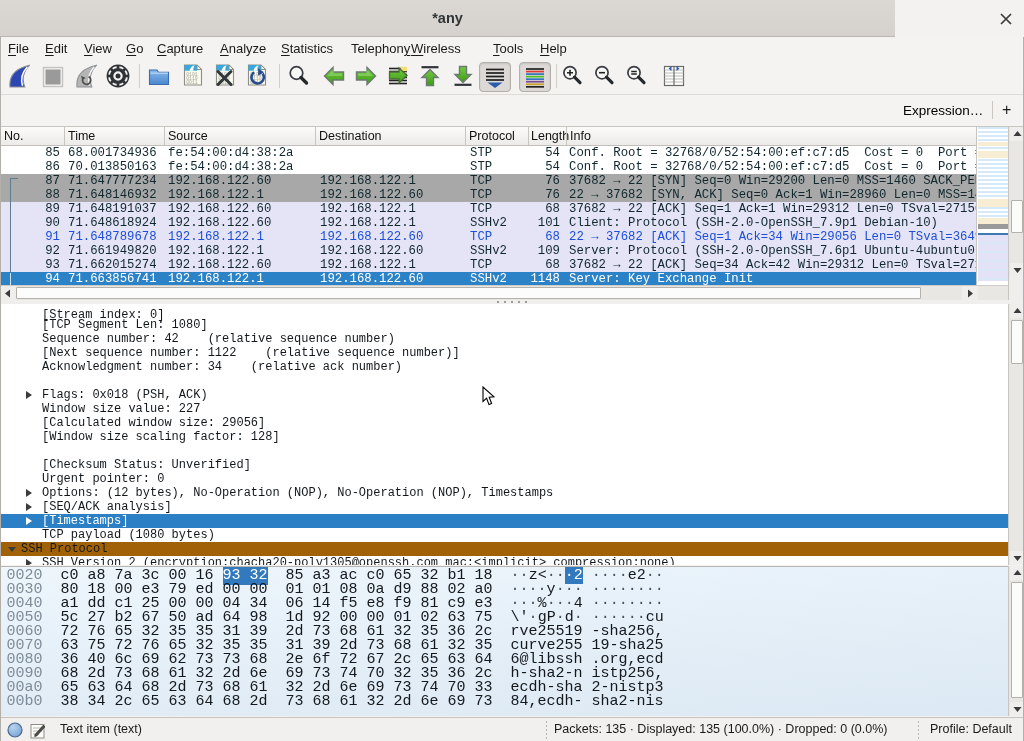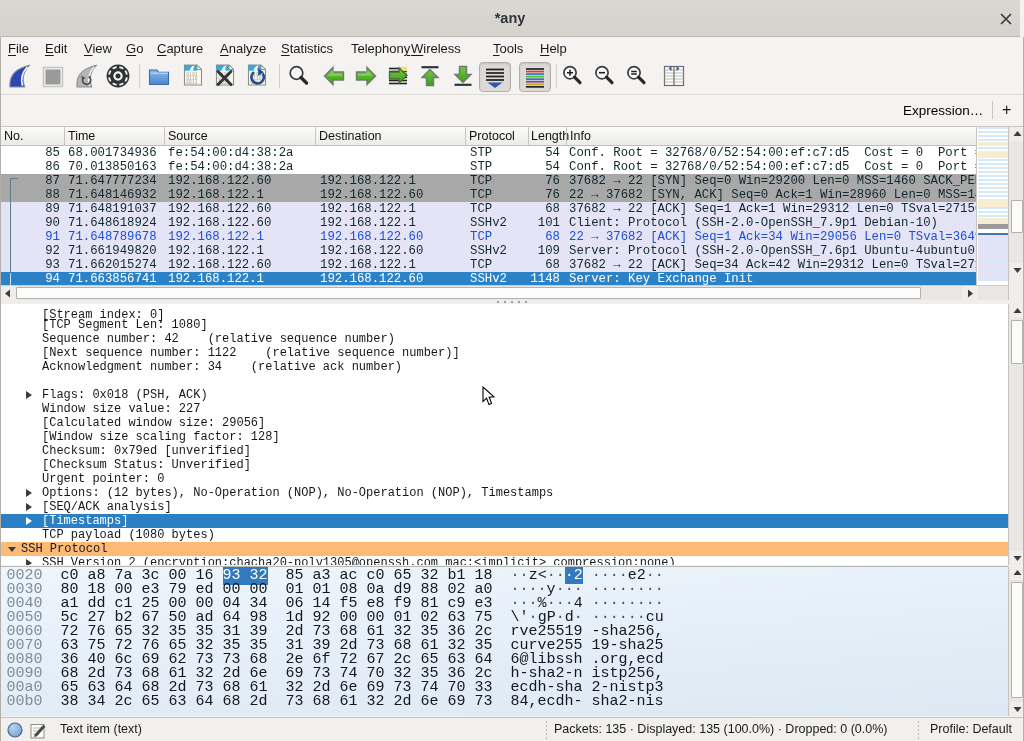--- a/index.html
+++ b/index.html
@@ -1,19 +1,19 @@
 <!DOCTYPE html>
 <html><head><meta charset="utf-8"><style>
 *{margin:0;padding:0;box-sizing:border-box}
 html,body{width:1024px;height:741px;overflow:hidden}
 body{font-family:"Liberation Sans",sans-serif;background:#f3f2f0;position:relative}
 .abs{position:absolute}
 .mono{font-family:"Liberation Mono",monospace}
 
-#title{left:0;top:0;width:1020px;height:37px;background:linear-gradient(#dbd7d3,#d5d1cd);border-bottom:1px solid #bcb7b2;}
+#title{left:0;top:0;width:895px;height:37px;background:linear-gradient(#dbd7d3,#d5d1cd);border-bottom:1px solid #bcb7b2;}
 #title .t{width:100%;text-align:center;font-weight:bold;font-size:14.5px;color:#2e3436;line-height:36px}
 
 #menubar{left:0;top:38px;width:1024px;height:21px;background:#f4f3f1;font-size:13px;color:#1a1a1a}
 #menubar span{position:absolute;top:3px}
 #menubar u{text-decoration:underline;text-underline-offset:2px}
 
 #toolbar{left:0;top:59px;width:1024px;height:36px;background:#f4f3f1;border-bottom:1px solid #dedbd7}
 .tsep{position:absolute;top:5px;width:1px;height:24px;background:#d2cfcb}
 .tbtn{position:absolute;top:3px;width:32px;height:30px;border-radius:4px;background:#dcd9d6;border:1px solid #b3afaa;box-shadow:inset 0 1px 2px rgba(0,0,0,.12)}
 
@@ -343,28 +343,27 @@
 <div id="details" class="abs mono">
     <div class="dline" style="top:4px;"><span style="position:absolute;left:42.0px">[Stream index: 0]</span></div>
     <div class="dline" style="top:14px;"><span style="position:absolute;left:42.0px">[TCP Segment Len: 1080]</span></div>
     <div class="dline" style="top:28px;"><span style="position:absolute;left:42.0px">Sequence number: 42    (relative sequence number)</span></div>
     <div class="dline" style="top:42px;"><span style="position:absolute;left:42.0px">[Next sequence number: 1122    (relative sequence number)]</span></div>
     <div class="dline" style="top:56px;"><span style="position:absolute;left:42.0px">Acknowledgment number: 34    (relative ack number)</span></div>
     <div class="dline" style="top:84px;"><div class="tri-r" style="left:26.0px;border-left-color:#3c3c3c"></div><span style="position:absolute;left:42.0px">Flags: 0x018 (PSH, ACK)</span></div>
     <div class="dline" style="top:98px;"><span style="position:absolute;left:42.0px">Window size value: 227</span></div>
     <div class="dline" style="top:112px;"><span style="position:absolute;left:42.0px">[Calculated window size: 29056]</span></div>
     <div class="dline" style="top:126px;"><span style="position:absolute;left:42.0px">[Window size scaling factor: 128]</span></div>
-    <div class="dline" style="top:140px;"><span style="position:absolute;left:42.0px">Checksum: 0x79ed [unverified]</span></div>
     <div class="dline" style="top:154px;"><span style="position:absolute;left:42.0px">[Checksum Status: Unverified]</span></div>
     <div class="dline" style="top:168px;"><span style="position:absolute;left:42.0px">Urgent pointer: 0</span></div>
     <div class="dline" style="top:182px;"><div class="tri-r" style="left:26.0px;border-left-color:#3c3c3c"></div><span style="position:absolute;left:42.0px">Options: (12 bytes), No-Operation (NOP), No-Operation (NOP), Timestamps</span></div>
     <div class="dline" style="top:196px;"><div class="tri-r" style="left:26.0px;border-left-color:#3c3c3c"></div><span style="position:absolute;left:42.0px">[SEQ/ACK analysis]</span></div>
     <div class="dline" style="top:210px;background:#2b80c5;color:#fff"><div class="tri-r" style="left:26.0px;border-left-color:#fff"></div><span style="position:absolute;left:42.0px">[Timestamps]</span></div>
     <div class="dline" style="top:224px;"><span style="position:absolute;left:42.0px">TCP payload (1080 bytes)</span></div>
-    <div class="dline" style="top:238px;background:#fdba74"><div class="tri-d" style="left:8.0px;border-top-color:#3c3c3c"></div><span style="position:absolute;left:21.0px">SSH Protocol</span></div>
+    <div class="dline" style="top:238px;background:#a16207"><div class="tri-d" style="left:8.0px;border-top-color:#3c3c3c"></div><span style="position:absolute;left:21.0px">SSH Protocol</span></div>
     <div class="dline" style="top:252px;"><div class="tri-r" style="left:26.0px;border-left-color:#3c3c3c"></div><span style="position:absolute;left:42.0px">SSH Version 2 (encryption:chacha20-poly1305@openssh.com mac:&lt;implicit&gt; compression:none)</span></div>
   </div>
 <div class="abs sbar" style="left:1008px;top:304px;width:16px;height:261px;border-left:1px solid #c8c5c1">
     <div class="abs" style="left:1px;top:0;width:15px;height:14px;background:#f0eeec"><svg width="15" height="14">
         <path d="M7.5 4 L11.5 9 H3.5 Z" fill="#3c3c3c"></path>
       </svg></div>
     <div class="sthumb" style="left:2px;top:16px;width:12px;height:44px;background:#fbfbfa"></div>
     <div class="abs" style="left:1px;top:247px;width:15px;height:14px;background:#f0eeec"><svg width="15" height="14">
         <path d="M7.5 10 L11.5 5 H3.5 Z" fill="#3c3c3c"></path>
       </svg></div>

